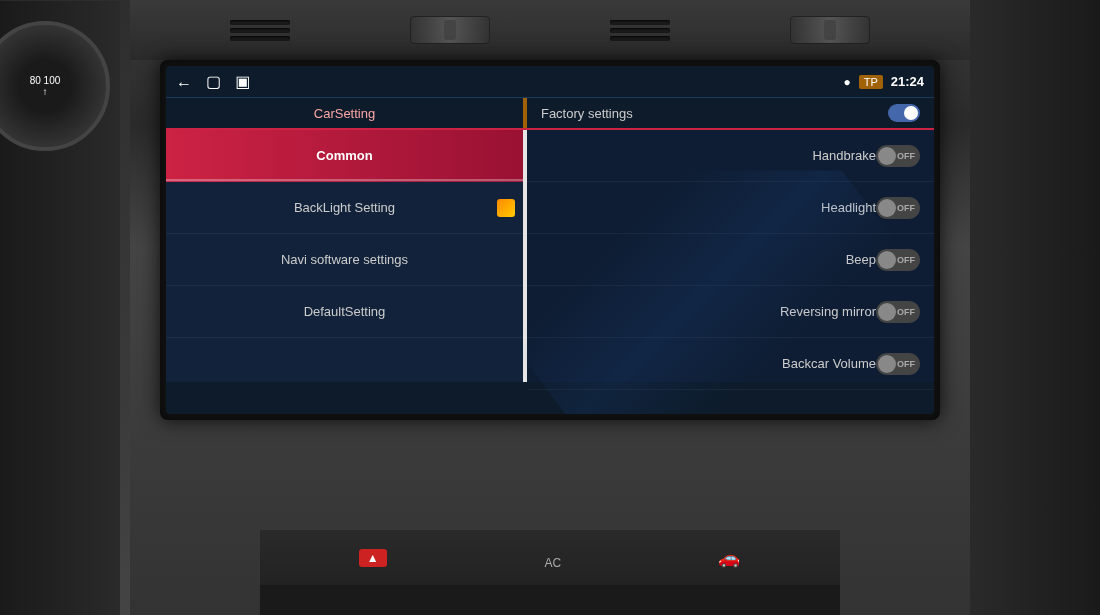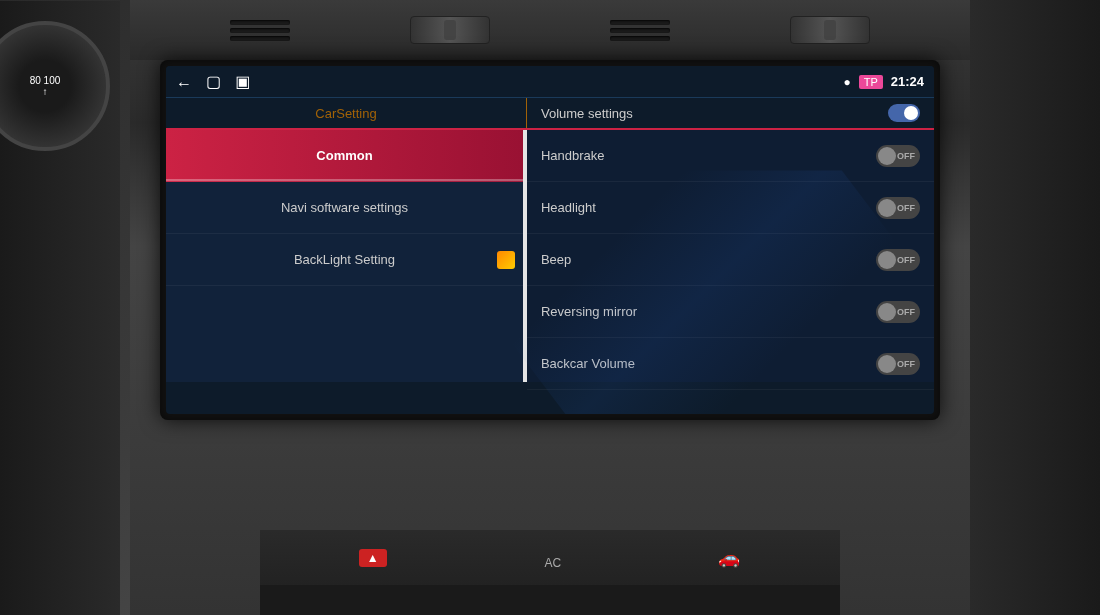--- a/index.html
+++ b/index.html
@@ -149,21 +149,21 @@
       align-items: center;
       gap: 8px;
     }
 
     .status-icon {
       color: #fff;
       font-size: 12px;
     }
 
     .tp-badge {
-      background: #ec4899;
+      background: #a16207;
       color: #fff;
       font-size: 11px;
       padding: 1px 5px;
       border-radius: 2px;
     }
 
     .time-display {
       color: #fff;
       font-size: 13px;
       font-weight: bold;
@@ -174,23 +174,23 @@
       height: 32px;
       display: flex;
       align-items: center;
       background: #0d1b2a;
       border-bottom: 2px solid #cc2244;
     }
 
     .header-carsetting {
       width: 47%;
       text-align: center;
-      color: #a16207;
+      color: #fca5a5;
       font-size: 13px;
-      border-right: 1px solid #a16207;
+      border-right: 4px solid #a16207;
       height: 100%;
       display: flex;
       align-items: center;
       justify-content: center;
     }
 
     .header-factory {
       flex: 1;
       display: flex;
       align-items: center;
@@ -263,21 +263,21 @@
     
     .right-panel {
       flex: 1;
       background: rgba(15, 30, 55, 0.7);
     }
 
     .right-item {
       height: 52px;
       display: flex;
       align-items: center;
-      justify-content: space-between;
+      justify-content: flex-end;
       padding: 0 14px;
       border-bottom: 1px solid rgba(255,255,255,0.05);
     }
 
     .right-item-label {
       color: #ccc;
       font-size: 13px;
     }
 
     .toggle-off {
@@ -469,45 +469,48 @@
           <span class="tp-badge">TP</span>
           <span class="time-display">21:24</span>
         </div>
       </div>
 
       <div class="header-row">
         <div class="header-carsetting">
           <span>CarSetting</span>
         </div>
         <div class="header-factory">
-          <span>Volume settings</span>
+          <span>Factory settings</span>
           <div class="factory-toggle">
             <div class="factory-toggle-knob"></div>
           </div>
         </div>
       </div>
 
       <div class="content-area">
 
         <div class="left-menu">
 
           <div class="menu-item active">
             <span>Common</span>
-          </div>
-
-          <div class="menu-item">
-            <span>Navi software settings</span>
           </div>
 
           <div class="menu-item">
             <span>BackLight Setting</span>
             <span style="position:absolute;right:8px;width:18px;height:18px;background:linear-gradient(135deg,#ff8800,#ffcc00);border-radius:3px;"></span>
           </div>
 
-
+          <div class="menu-item">
+            <span>Navi software settings</span>
+          </div>
+
+
+          <div class="menu-item">
+            <span>DefaultSetting</span>
+          </div>
 
         </div>
 
         <div class="right-panel">
 
           <div class="right-item">
             <span class="right-item-label">Handbrake</span>
             <div class="toggle-off">
               <div class="toggle-off-knob"></div>
             </div>

